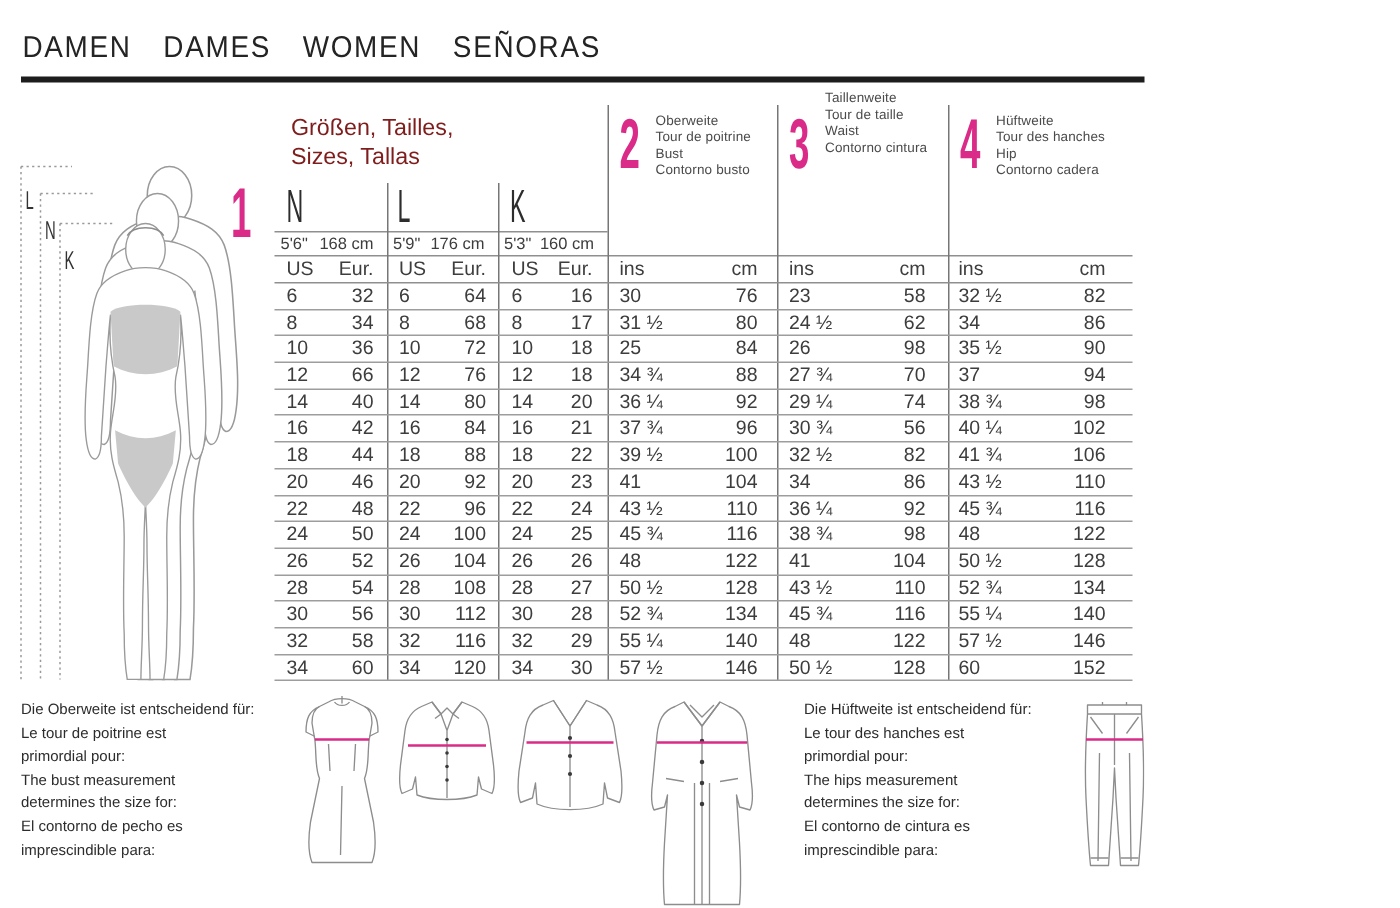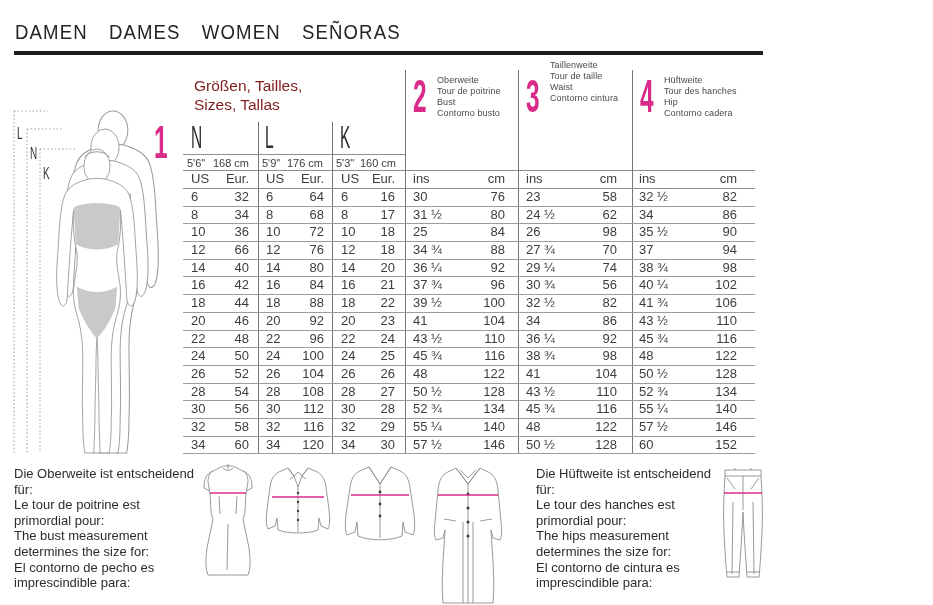--- a/index.html
+++ b/index.html
@@ -39,21 +39,21 @@
   #rows{left:183px;top:188px;width:572px;border-top:1px solid var(--line-mid);}
   .trow{height:17.7px;line-height:16.8px;border-bottom:1px solid var(--line-light);box-sizing:border-box;}
   .cell{box-sizing:border-box;white-space:nowrap;}
   .c0{padding-left:8px}.c1{text-align:right;padding-right:9px}
   .c2{padding-left:8px}.c3{text-align:right;padding-right:8px}
   .c4{padding-left:9px}.c5{text-align:right;padding-right:10px}
   .c6{padding-left:8px}.c7{text-align:right;padding-right:13px}
   .c8{padding-left:8px}.c9{text-align:right;padding-right:15px}
   .c10{padding-left:7px}.c11{text-align:right;padding-right:18px}
 
-  .notes{font-size:13px;line-height:15.6px;color:#2c2c2c;white-space:pre-line;}
+  .notes{font-size:10px;line-height:15.6px;color:#2c2c2c;white-space:pre-line;}
 
   svg .body{fill:#fff;stroke:#9a9a9a;stroke-width:.9;}
   svg .gray{fill:#c9c9c9;stroke:none;}
   svg .ln{stroke:#8d8d8d;stroke-width:.9;fill:#fff;stroke-linejoin:round;}
   svg .lnn{stroke:#8d8d8d;stroke-width:.9;fill:none;stroke-linejoin:round;}
   svg .pink{stroke:var(--accent);stroke-width:2;fill:none;}
   svg .pink2{stroke:var(--accent);stroke-width:1.6;fill:none;}
   svg .dot{stroke:#9a9a9a;stroke-width:1;stroke-dasharray:1.5 2.2;fill:none;}
   svg text{font-family:"Liberation Sans",sans-serif;}
   svg .lbl{fill:#333;font-size:16px;}

